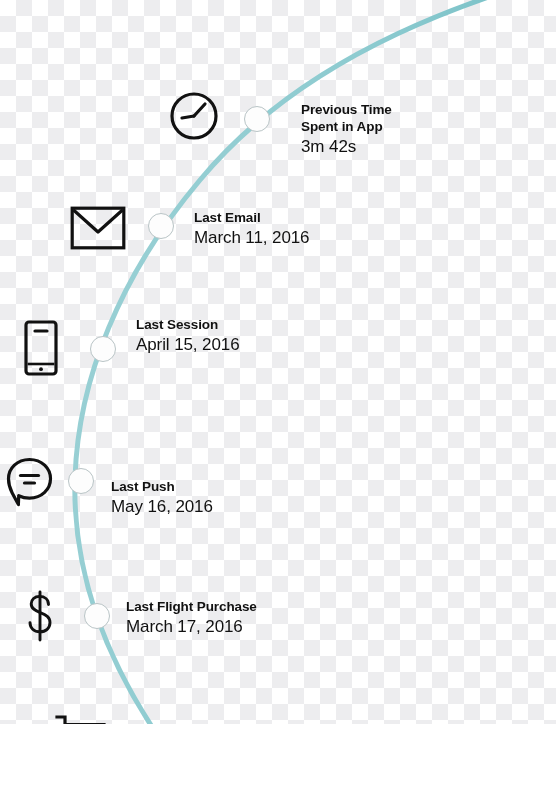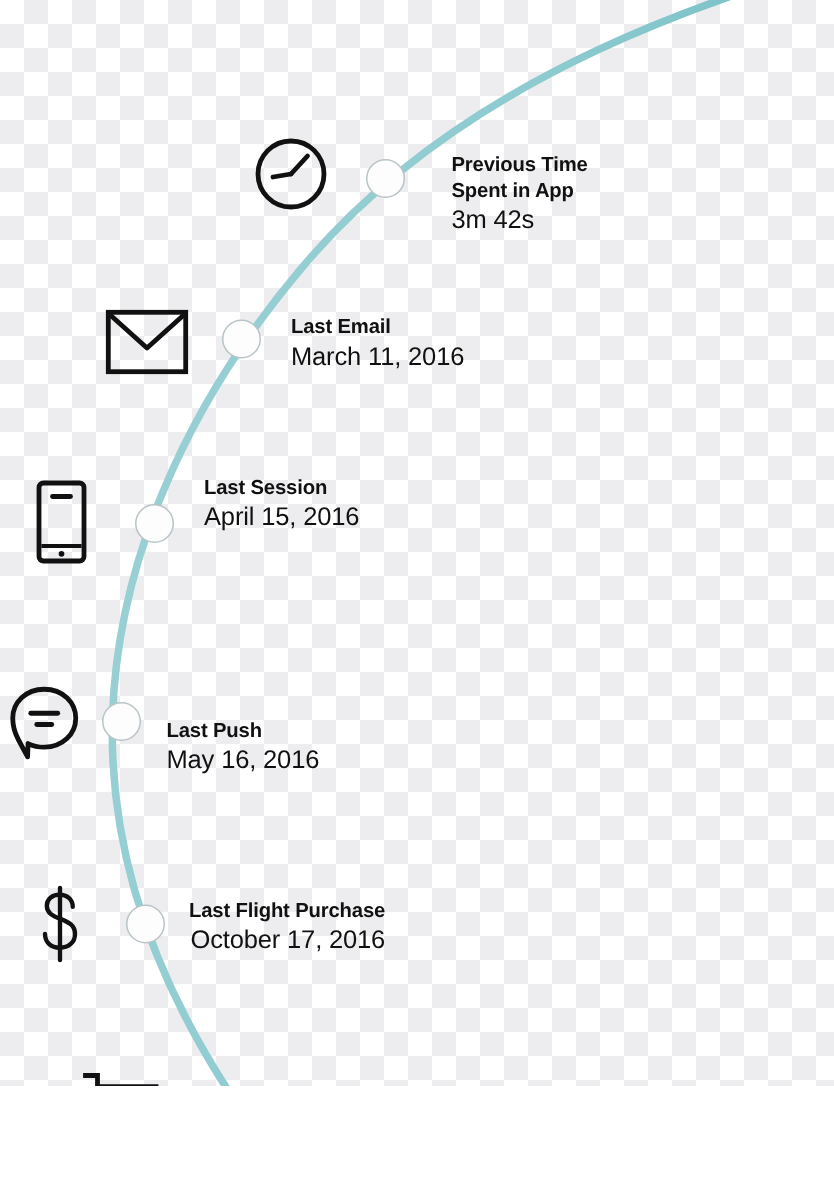--- a/index.html
+++ b/index.html
@@ -149,23 +149,23 @@
       <path d="M 24.5 14.5
                C 24.5 9.4, 20.6 6.4, 15.6 6.4
                C 10.6 6.4, 7.2 9.6, 7.2 13.8
                C 7.2 18.6, 11.0 20.6, 16.2 22.6
                C 22.0 24.8, 26.0 27.0, 26.0 32.6
                C 26.0 38.2, 21.8 41.8, 15.8 41.8
                C 9.8 41.8, 6.0 38.0, 6.0 32.6" fill="none" stroke="#111" stroke-width="2.9" stroke-linecap="round"></path>
     </svg>
   </div>
   <div class="node" style="left:84px; top:603px;"></div>
-  <div class="label-block" style="left:126px; top:598px;text-align:right;">
+  <div class="label-block" style="left:126px; top:598px;">
     <div class="label-title">Last Flight Purchase</div>
-    <div class="label-sub">October 17, 2016</div>
+    <div class="label-sub">March 17, 2016</div>
   </div>
 
   <div class="icon-box" style="left:54px; top:714px;">
     <svg width="56" height="50" viewBox="0 0 56 50">
       <path d="M 3 3 L 11 3 L 11 35 L 50 35" fill="none" stroke="#111" stroke-width="3.2" stroke-linecap="square" stroke-linejoin="miter"></path>
       <path d="M 11 10.5 L 50 10.5 L 50 35" fill="none" stroke="#111" stroke-width="3.2" stroke-linejoin="miter"></path>
       <circle cx="19" cy="42.5" r="5" fill="none" stroke="#111" stroke-width="3.2"></circle>
       <circle cx="42" cy="42.5" r="5" fill="none" stroke="#111" stroke-width="3.2"></circle>
     </svg>
   </div>

